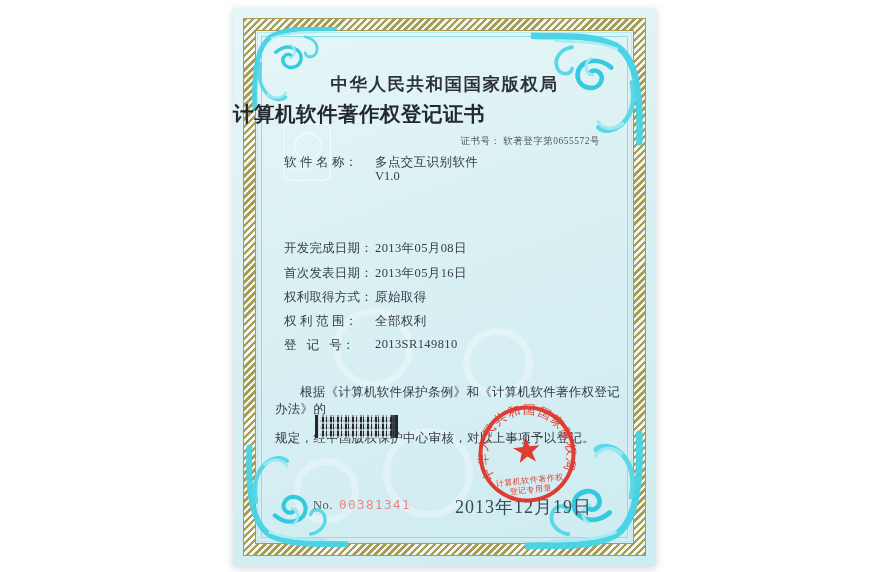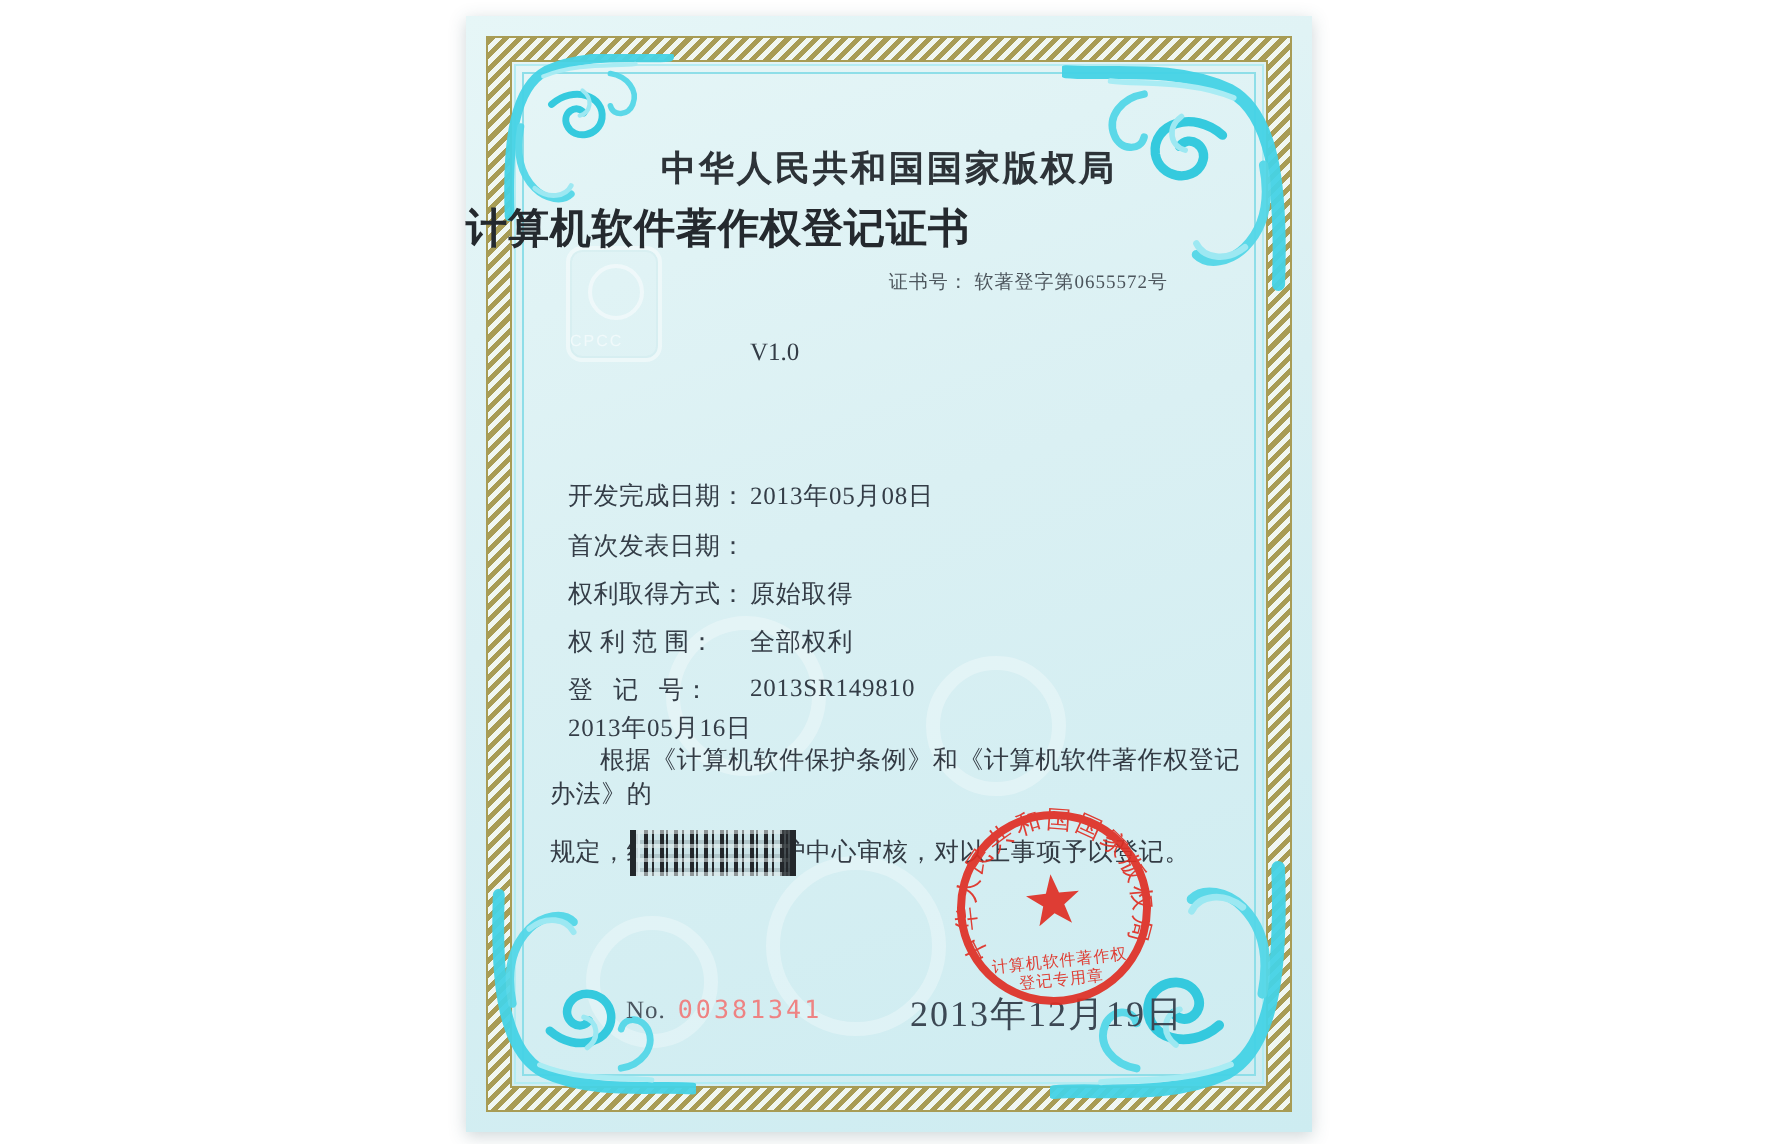--- a/index.html
+++ b/index.html
@@ -36,31 +36,31 @@
 
   .authority {
     position:absolute; top:64px; left:0; width:100%; text-align:center;
     font-size:17.5px; font-weight:700; color:#2d3338; letter-spacing:1.5px;
   }
   .cert-title {
     position:absolute; top:92px; left:0; width:100%; text-align:left;
     font-size:20.5px; font-weight:700; color:#24292e; letter-spacing:.5px;
   }
   .cert-no {
-    position:absolute; top:127px; left:0; width:100%; padding-right:72px;
+    position:absolute; top:127px; left:0; width:100%; padding-right:56px;
     text-align:right; font-size:9.5px; color:#4c555c; letter-spacing:.5px;
   }
 
   .field { position:absolute; left:51px; font-size:12.5px; color:#343d47; display:flex; }
   .f-label { width:91px; flex:0 0 91px; white-space:pre; letter-spacing:.2px; }
   .f-value { letter-spacing:.4px; white-space:pre; }
   .f-sub { position:absolute; left:142px; font-size:12.5px; color:#343d47; }
 
   .statement {
-    position:absolute; left:42px; top:364px; width:346px;
+    position:absolute; left:42px; top:376px; width:346px;
     font-size:12.5px; color:#333b44; letter-spacing:.3px;
   }
   .statement .ln1 { text-indent:2em; }
   .statement .ln2 { margin-top:12px; }
 
   .barcode {
     position:absolute; left:82px; top:407px; width:83px; height:23px;
     background-color:#c9e2e6;
     background-image:
       repeating-linear-gradient(0deg, rgba(230,240,240,.55) 0 2px, rgba(40,44,48,.15) 2px 4px, transparent 4px 7px),
@@ -128,29 +128,33 @@
 
   <div class="wm-cpcc">
     <div class="circ"></div>
     <div class="txt">CPCC</div>
   </div>
 
   <div class="authority">中华人民共和国国家版权局</div>
   <div class="cert-title">计算机软件著作权登记证书</div>
   <div class="cert-no"><span>证书号：</span>&nbsp;<span>软著登字第0655572号</span></div>
 
+  <div class="field" style="top:146px;">
+    <span class="f-label">软 件 名 称：</span>
+    <span class="f-value">多点交互识别软件</span>
+  </div>
   <div class="f-sub" style="top:161px;">V1.0</div>
 
 
   <div class="field" style="top:232px;">
     <span class="f-label">开发完成日期：</span>
     <span class="f-value">2013年05月08日</span>
   </div>
 
-  <div class="field" style="top:257px;flex-direction:column;">
+  <div class="field" style="top:257px;">
     <span class="f-label">首次发表日期：</span>
     <span class="f-value">2013年05月16日</span>
   </div>
 
   <div class="field" style="top:281px;">
     <span class="f-label">权利取得方式：</span>
     <span class="f-value">原始取得</span>
   </div>
 
   <div class="field" style="top:305px;">

